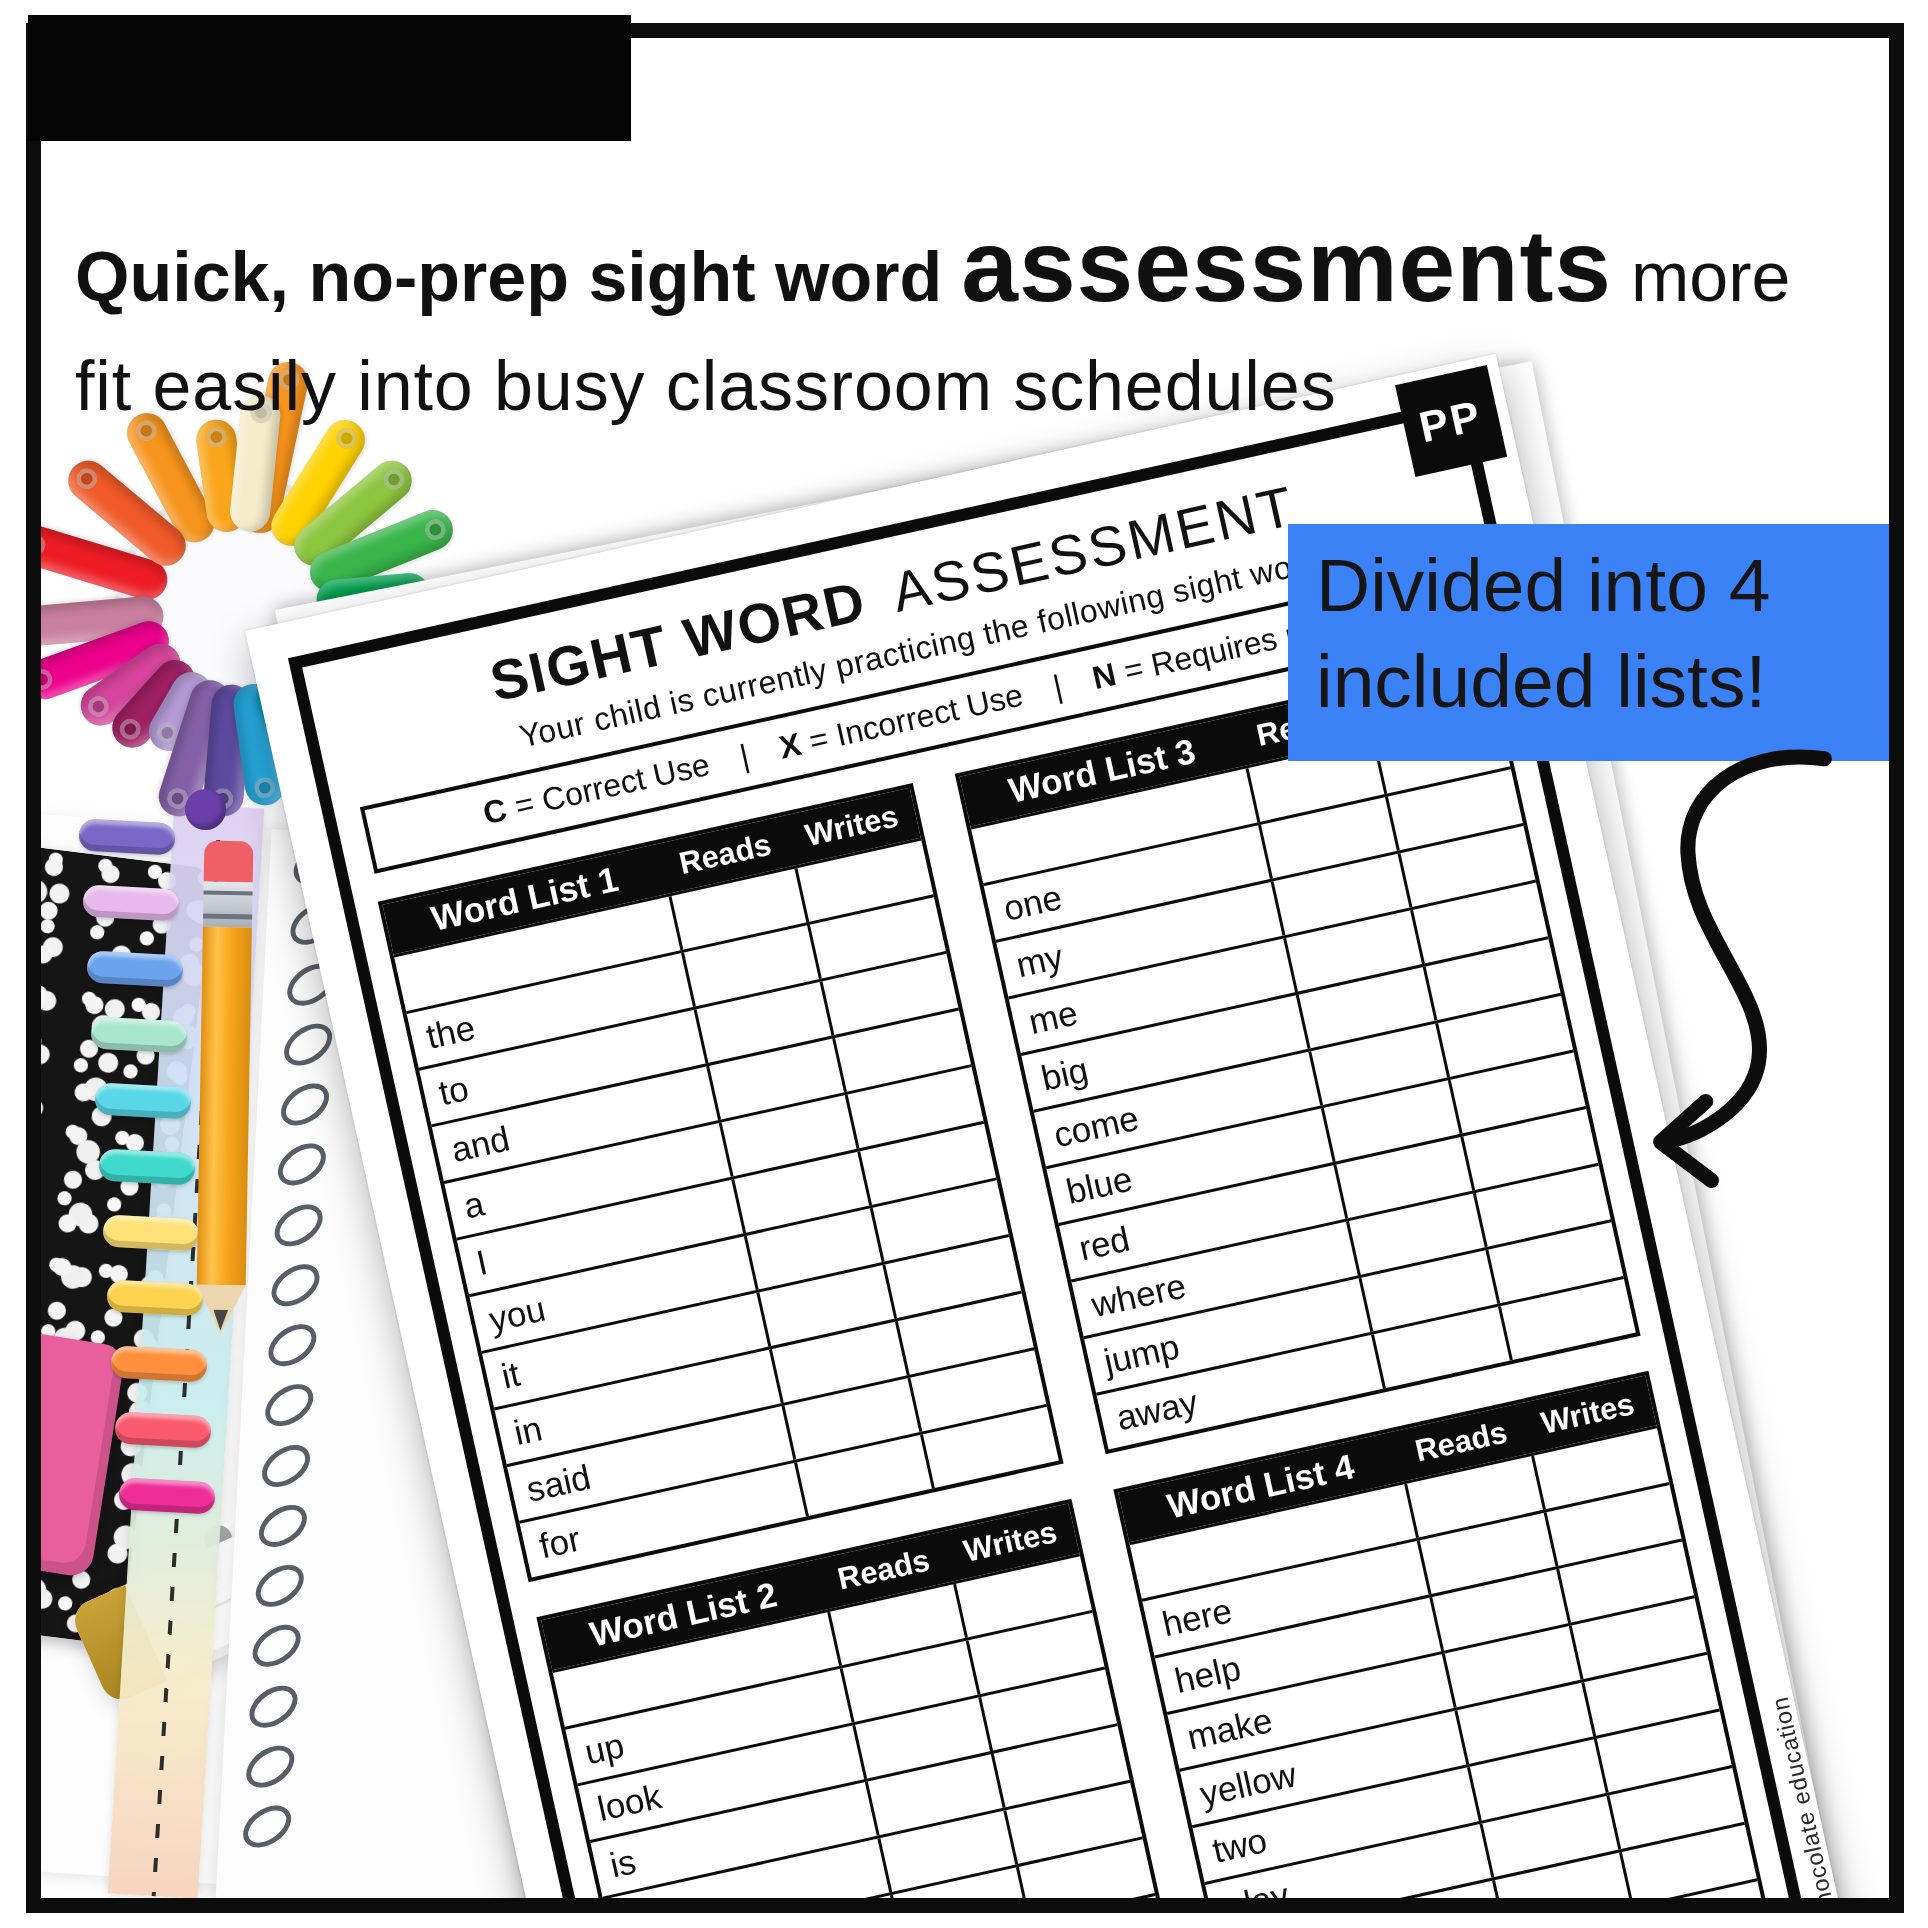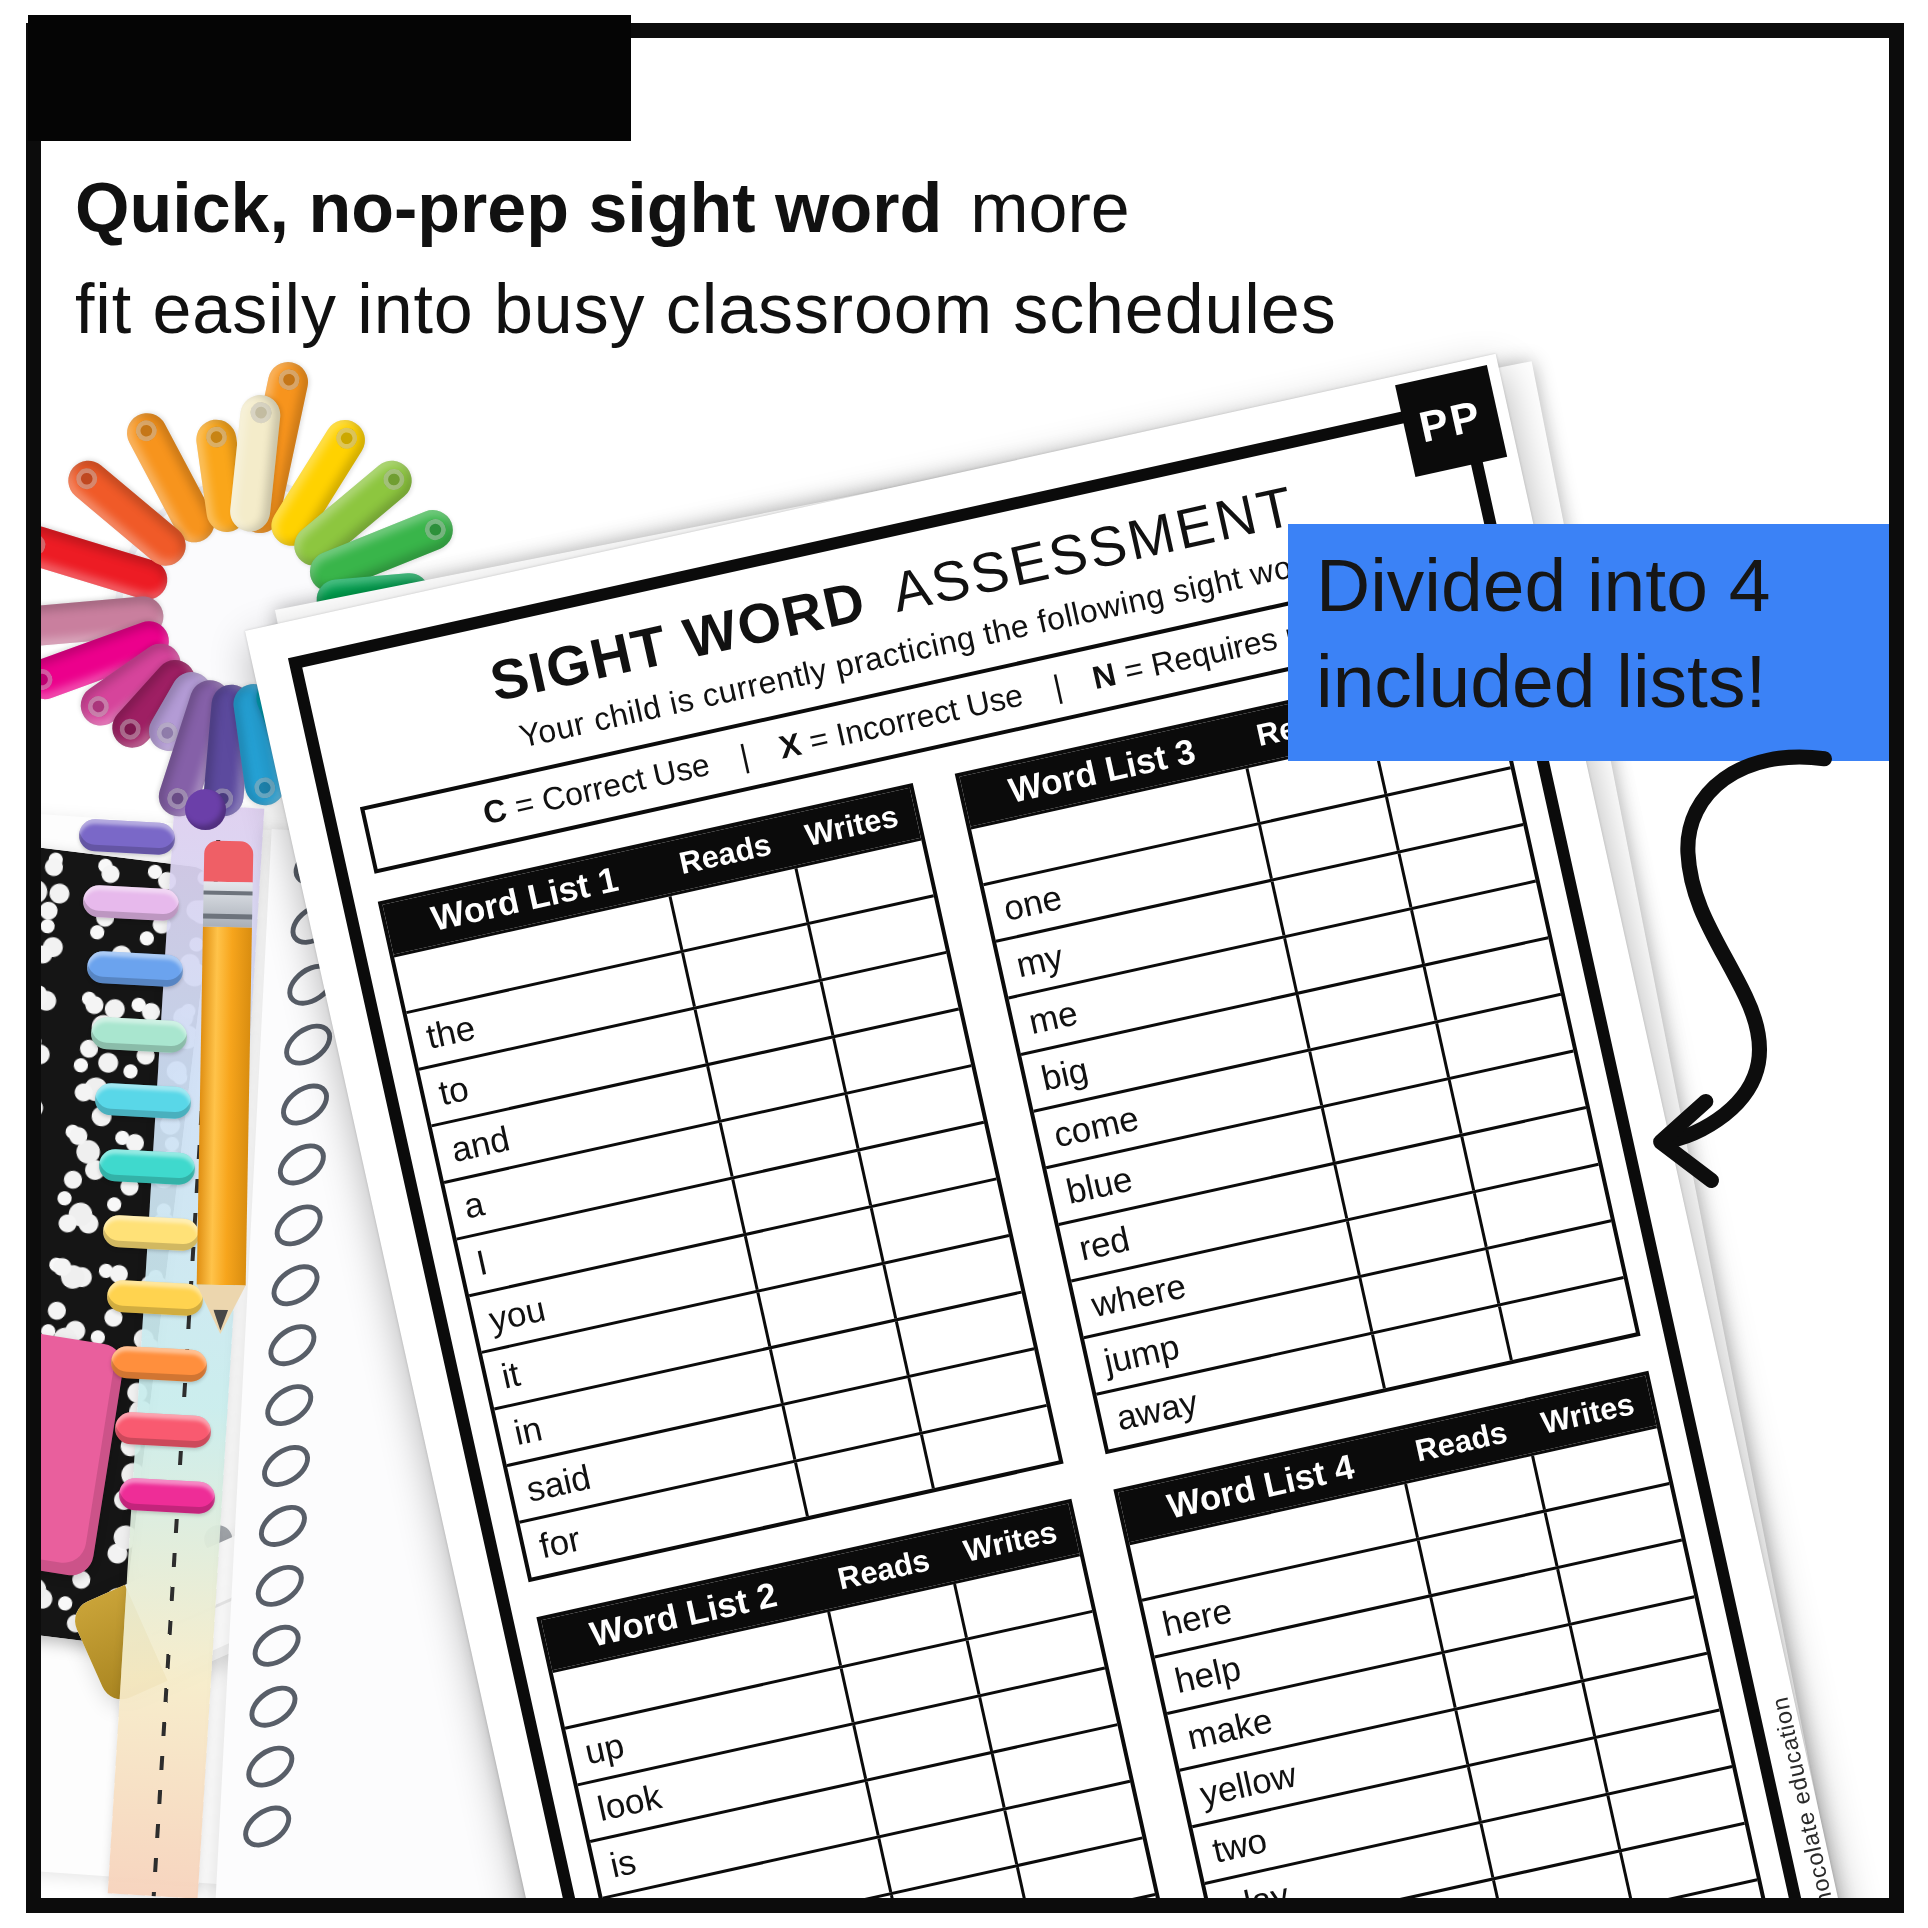--- a/index.html
+++ b/index.html
@@ -15,21 +15,21 @@
   .frame{position:absolute;left:26px;top:22.6px;right:24.5px;bottom:15px;
     border:15px solid #0c0c0c;z-index:35;pointer-events:none;}
   .banner{position:absolute;left:28px;top:15px;width:603px;height:126px;background:#050505;
     z-index:50;display:flex;align-items:center;padding-left:51px;box-sizing:border-box;}
   .banner span{color:#fff;font-size:73px;letter-spacing:0.9px;}
   .banner .b1{font-weight:800;margin-right:21px;}
   .banner .b2{font-weight:400;}
 
   
   .headline{position:absolute;left:75px;top:168px;width:1751px;z-index:12;}
-  .hl1{display:flex;align-items:baseline;gap:28px;}
+  .hl1{display:flex;align-items:baseline;gap:19px;margin-top:40px;}
   .hl1 .lead{font-size:70px;font-weight:800;letter-spacing:0;}
   .hl1 .emph{font-size:102px;font-weight:800;letter-spacing:0.9px;}
   .hl1 .tail{font-size:70px;font-weight:400;}
   .hl2{font-size:70px;font-weight:400;margin-top:21px;letter-spacing:0.9px;}
 
   
   .callout{position:absolute;left:1288px;top:524px;width:612px;height:237px;background:#3b82f6;
     z-index:20;padding:13px 0 0 28px;box-sizing:border-box;}
   .callout div{font-size:75px;font-weight:400;line-height:96px;color:#161616;}
   .arrow-svg{position:absolute;left:0;top:0;z-index:21;pointer-events:none;}
@@ -495,20 +495,21 @@
             </div>
         </div>
       </div>
     </div>
     <div class="copyright">© hot chocolate education</div>
   </div>
 
   <div class="headline">
     <div class="hl1">
       <span class="lead">Quick, no-prep sight word</span>
+      <span class="emph">assessments</span>
       <span class="tail">more</span>
     </div>
     <div class="hl2">fit easily into busy classroom schedules</div>
   </div>
 
   <div class="callout">
     <div>Divided into 4</div>
     <div>included lists!</div>
   </div>
   <svg class="arrow-svg" width="1928" height="1928" viewBox="0 0 2048 2048">

